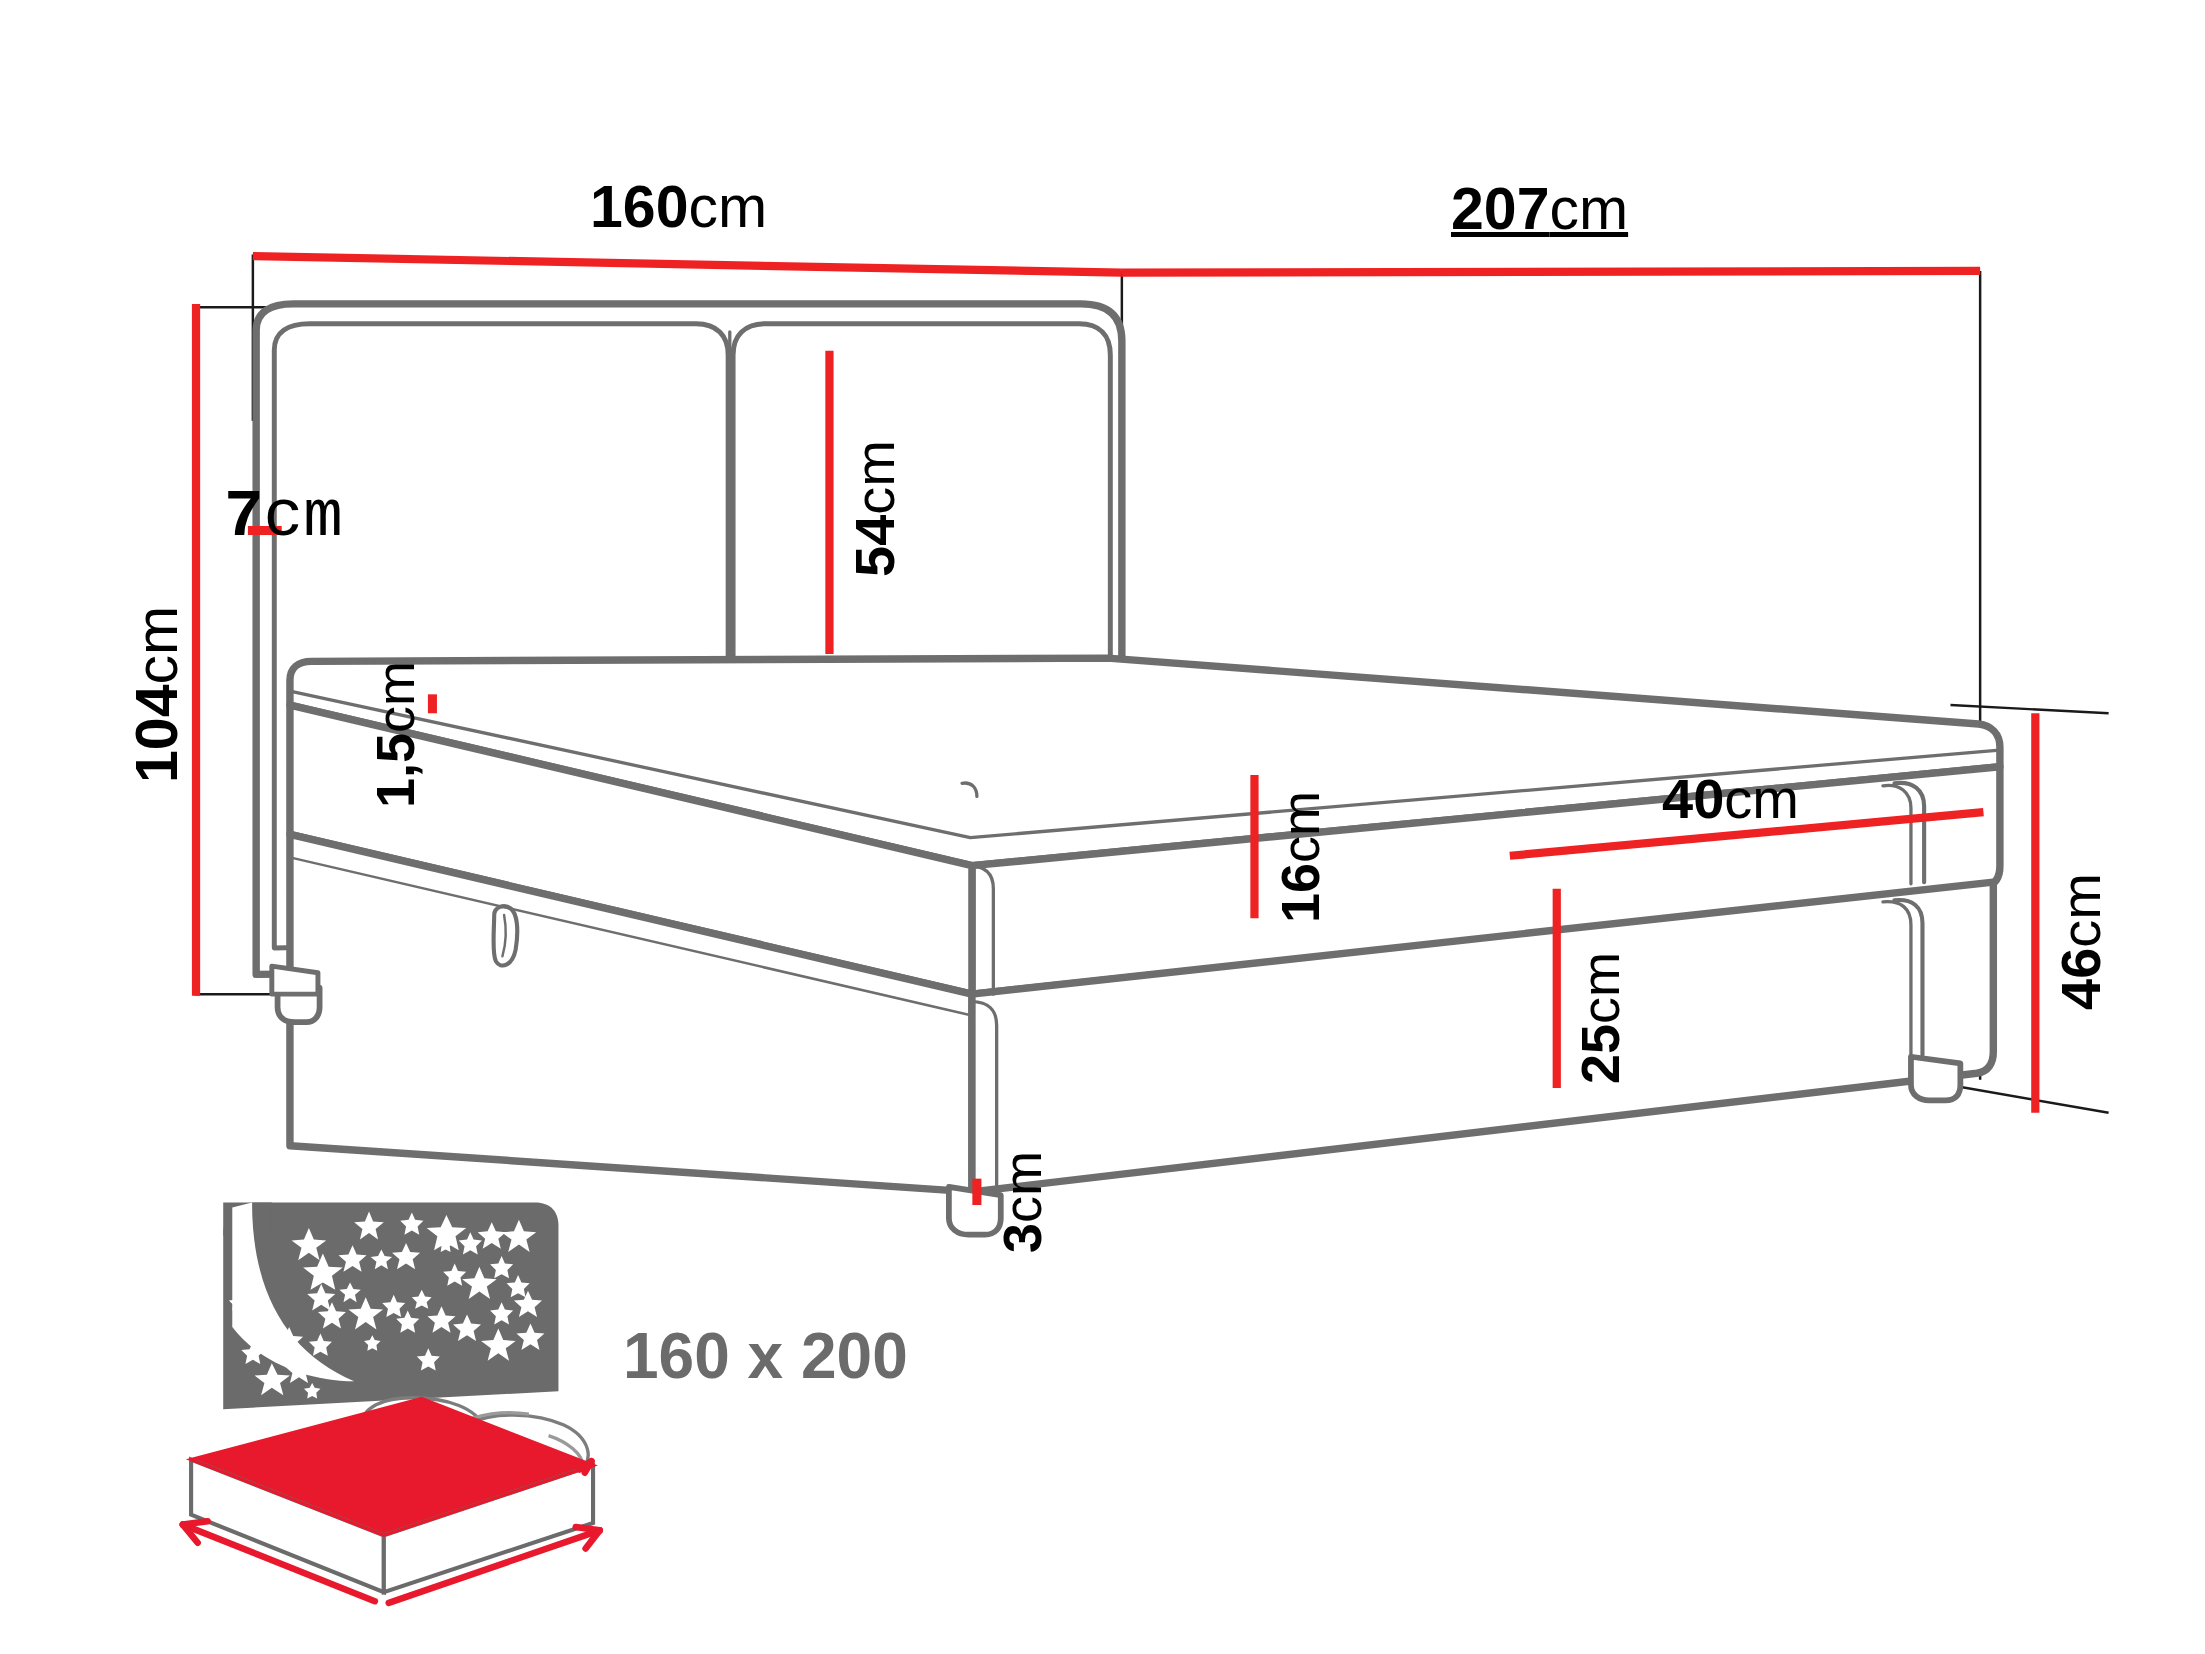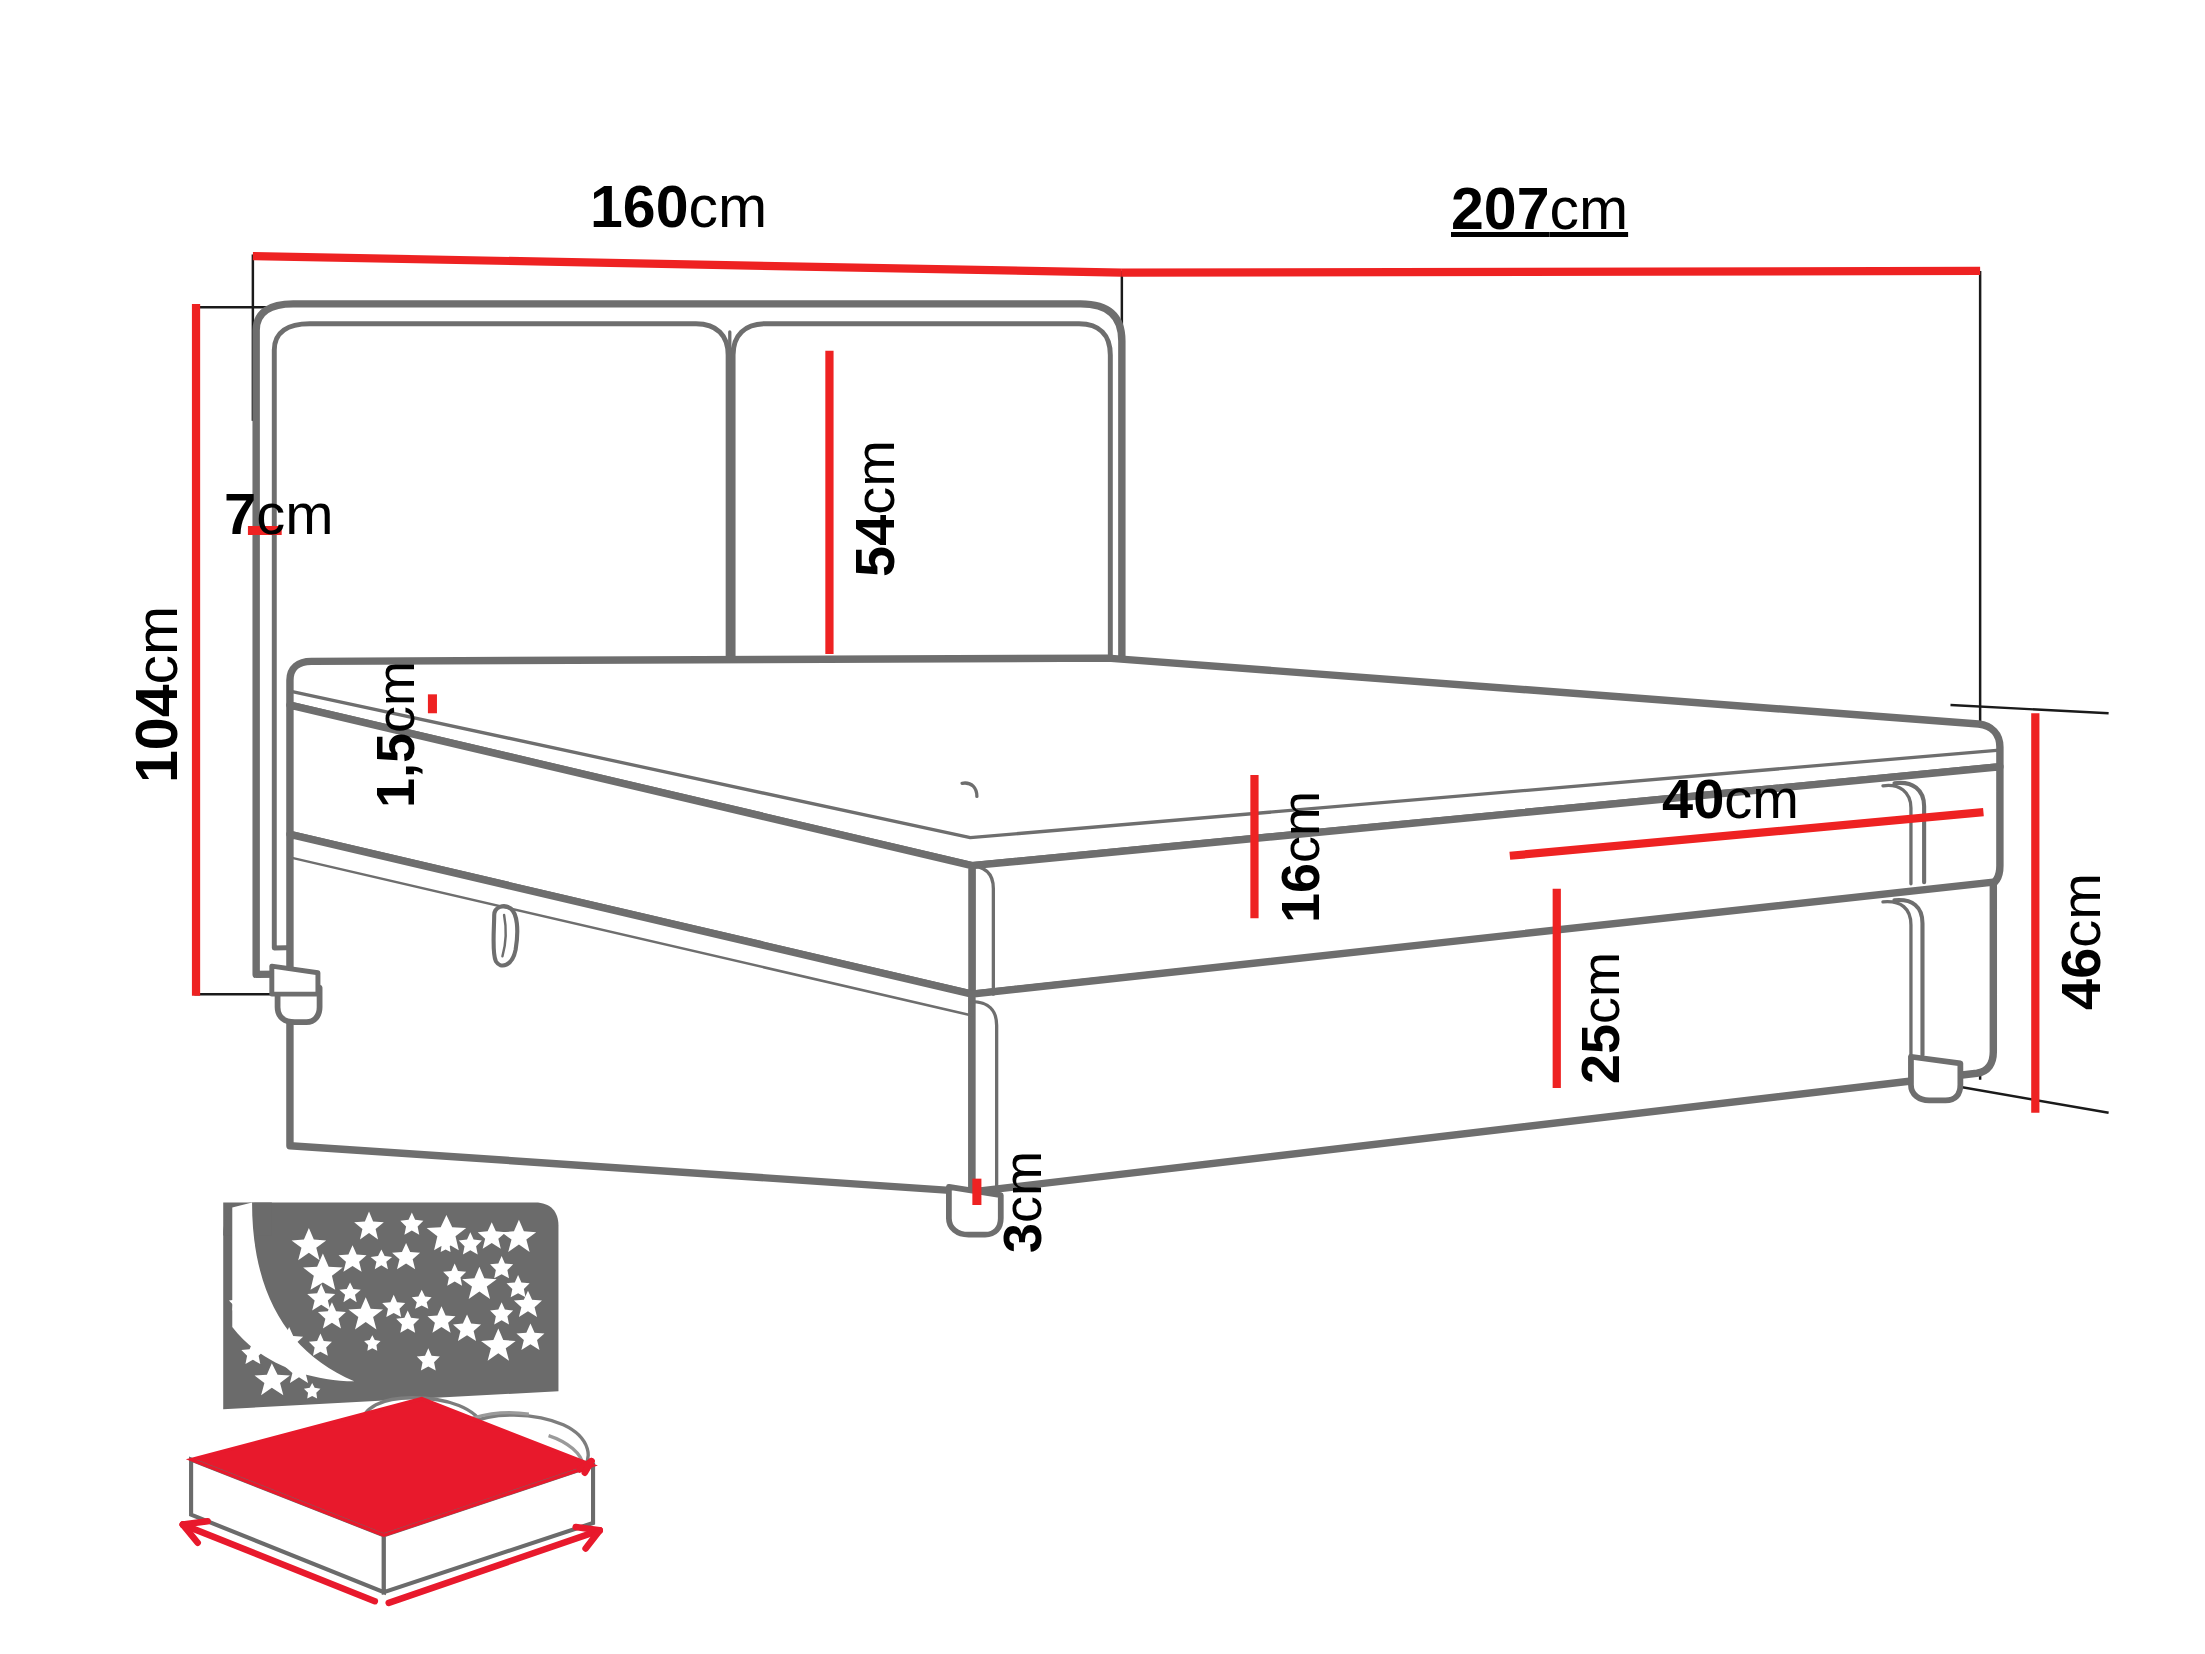--- a/index.html
+++ b/index.html
@@ -307,21 +307,21 @@
   </div>
 
   <div class="dim-label" style="left:1451px; top:171px; font-size:59px;text-decoration:underline;">
     <span class="dim-num">207</span><span class="dim-unit">cm</span>
   </div>
 
   <div class="dim-label rot90" style="left:128px; top:774px; font-size:59px;">
     <span class="dim-num">104</span><span class="dim-unit">cm</span>
   </div>
 
-  <div class="dim-label" style="left:224px; top:476px; font-size:58px;">
+  <div class="dim-label" style="left:224px; top:476px; font-size:66px;font-family:Liberation Mono, monospace;">
     <span class="dim-num">7</span><span class="dim-unit">cm</span>
   </div>
 
   <div class="dim-label rot90" style="left:847px; top:568px; font-size:56px;">
     <span class="dim-num">54</span><span class="dim-unit">cm</span>
   </div>
 
   <div class="dim-label rot90" style="left:368px; top:799px; font-size:54px;">
     <span class="dim-num">1,5</span><span class="dim-unit">cm</span>
   </div>
@@ -339,15 +339,16 @@
   </div>
 
   <div class="dim-label rot90" style="left:1573px; top:1075px; font-size:54px;">
     <span class="dim-num">25</span><span class="dim-unit">cm</span>
   </div>
 
   <div class="dim-label rot90" style="left:995px; top:1244px; font-size:54px;">
     <span class="dim-num">3</span><span class="dim-unit">cm</span>
   </div>
 
+  <div class="mat-label" style="left:623px; top:1310px; font-size:64px;">160 x 200</div>
 
 </div>
 
 
 </body></html>

